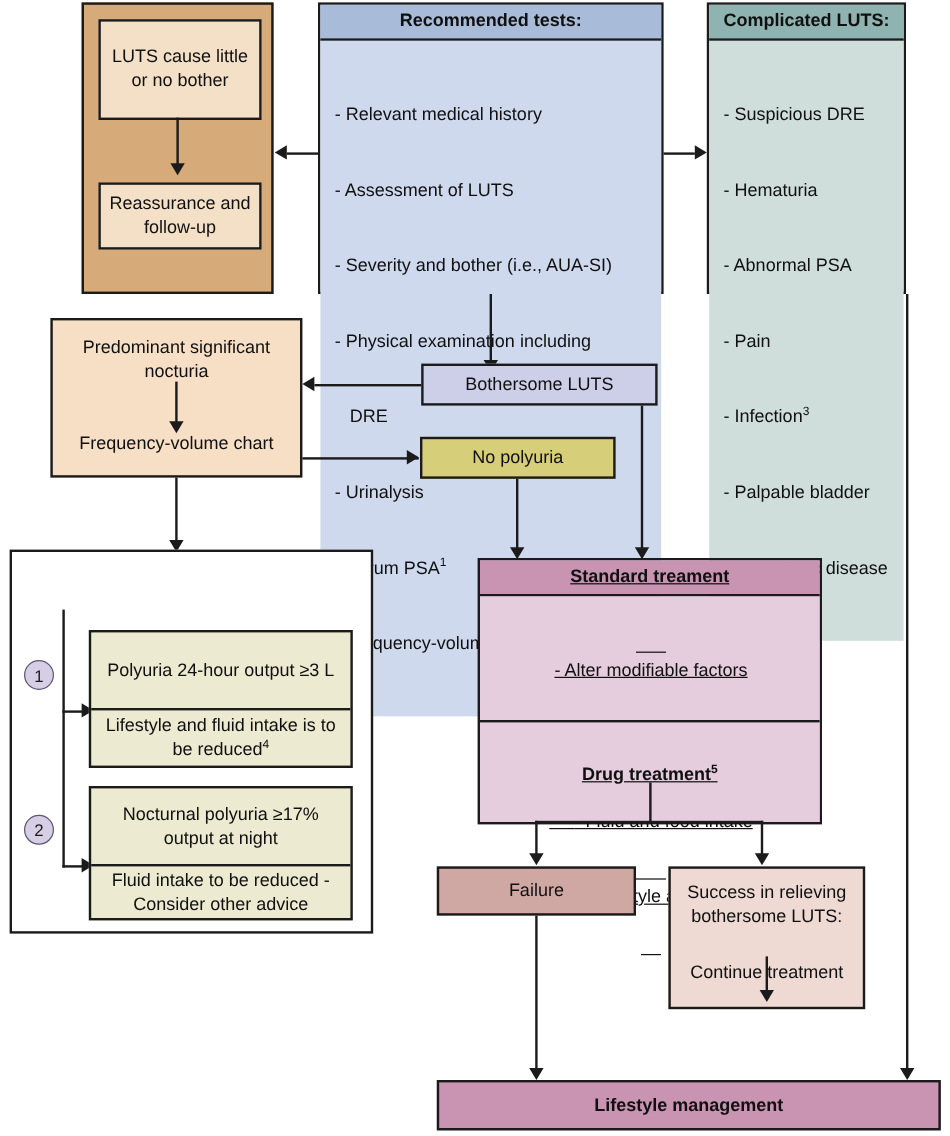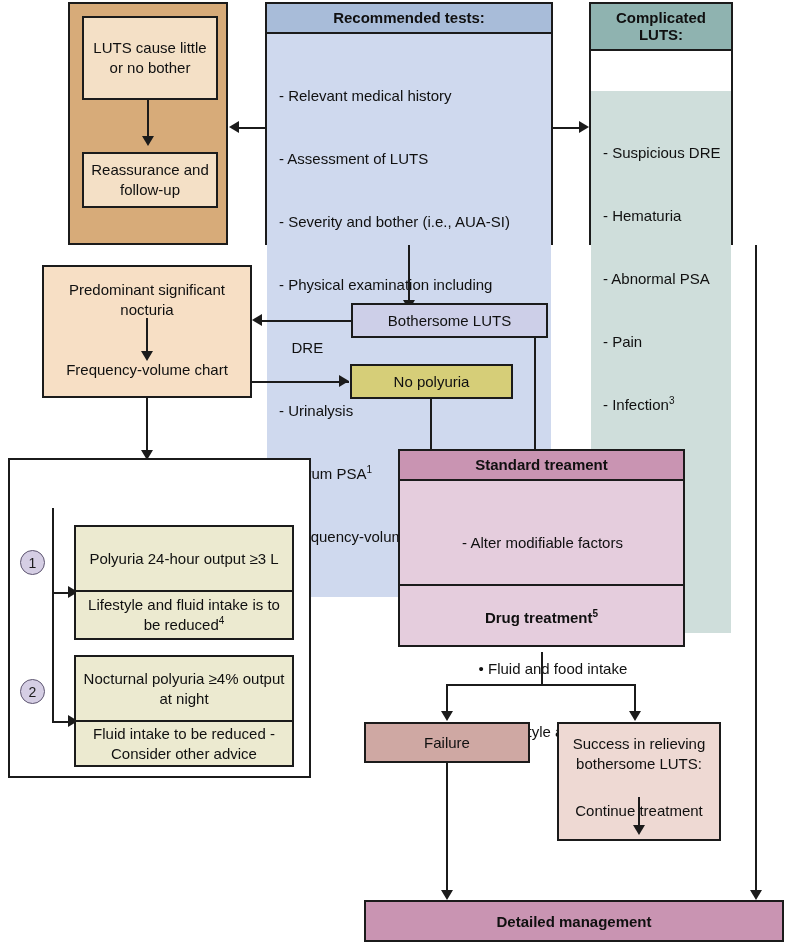--- a/index.html
+++ b/index.html
@@ -123,21 +123,21 @@
       <div>- Assessment of LUTS</div>
       <div>- Severity and bother (i.e., AUA-SI)</div>
       <div>- Physical examination including</div>
       <div>   DRE</div>
       <div>- Urinalysis</div>
       <div><span>- Serum PSA</span><sup>1</sup></div>
       <div><span>- Frequency-volume chart</span><sup>2</sup></div>
     </div>
   </div>
 
-  <div class="box" style="left:589px; top:2px; width:144px; height:243px;gap:40px;">
+  <div class="box" style="left:589px; top:2px; width:166px; height:243px;">
     <div class="ctr hdr c-teal-hdr">Complicated LUTS:</div>
     <div class="listbody c-teal-body">
       <div>- Suspicious DRE</div>
       <div>- Hematuria</div>
       <div>- Abnormal PSA</div>
       <div>- Pain</div>
       <div><span>- Infection</span><sup>3</sup></div>
       <div>- Palpable bladder</div>
       <div>- Neurologic disease</div>
     </div>
@@ -213,29 +213,29 @@
     </div>
     <div class="ctr plain divider" style="height:48px;">
       <span><span>Lifestyle and fluid intake is
 to be reduced</span><sup>4</sup></span>
     </div>
   </div>
 
   <div class="box c-olive-lt" style="left:74px; top:655px; width:220px; height:112px;">
     <div class="ctr plain" style="height:63px;">
       <span>Nocturnal polyuria
-≥4% output at night</span>
+≥17% output at night</span>
     </div>
     <div class="ctr plain divider" style="height:45px;">
       <span>Fluid intake to be reduced
 - Consider other advice</span>
     </div>
   </div>
 
-  <div class="box" style="left:398px; top:449px; width:287px; height:198px;">
+  <div class="box" style="left:398px; top:465px; width:287px; height:222px;text-decoration:underline;">
     <div class="ctr hdr c-mauve-hdr">Standard treament</div>
     <div class="listbody c-mauve-body" style="flex:none; height:103px;text-align:center;">
       <div>- Alter modifiable factors</div>
       <div>     • Drugs</div>
       <div>     • Fluid and food intake</div>
       <div>- Lifestyle advice</div>
     </div>
     <div class="ctr hdr c-mauve-body" style="border-bottom:none; border-top:2px solid #1b1b1b; flex:1; padding-top:10px;">
       <span><span>Drug treatment</span><sup>5</sup></span>
     </div>
@@ -266,16 +266,16 @@
   <div class="ln lnv" style="left:638px; top:797px; height:30px;"></div>
   <div class="arw arw-d" style="left:633px; top:825px;"></div>
 
   <div class="ln lnv" style="left:446px; top:763px; height:135px;"></div>
   <div class="arw arw-d" style="left:441px; top:890px;"></div>
 
   <div class="ln lnv" style="left:755px; top:245px; height:653px;"></div>
   <div class="arw arw-d" style="left:750px; top:890px;"></div>
 
   <div class="box c-mauve-hdr ctr" style="left:364px; top:900px; width:420px; height:42px; font-weight:bold; font-size:15px;">
-    <span>Detailed management</span>
+    <span>Lifestyle management</span>
   </div>
 
 </div>
 
 </body></html>

